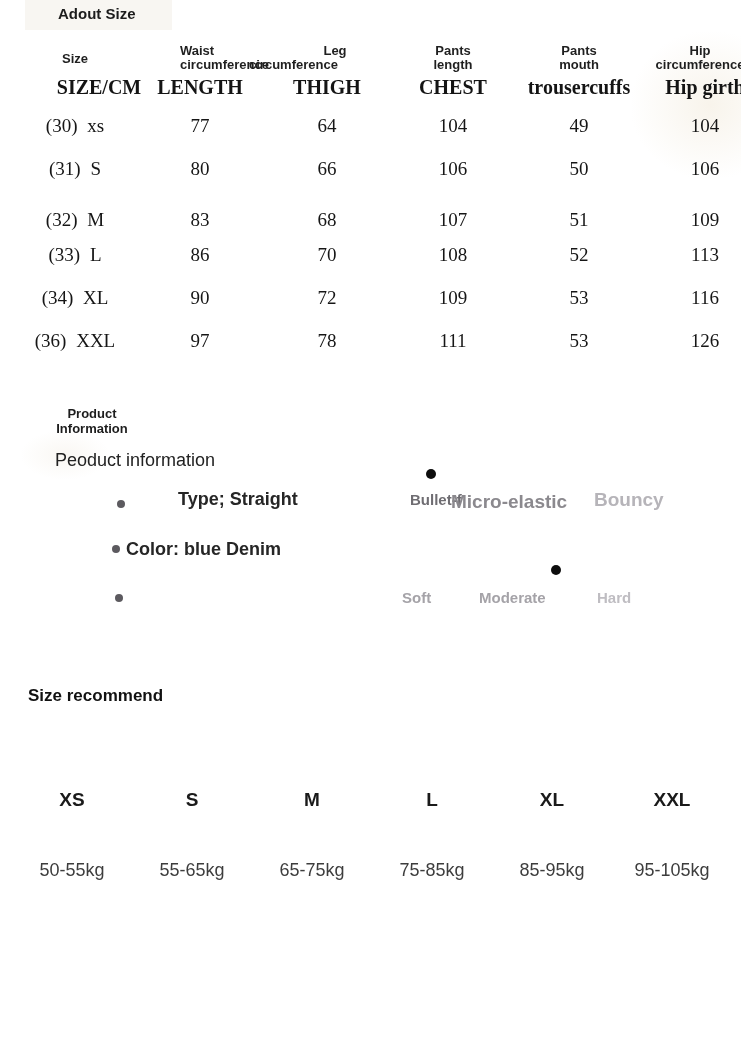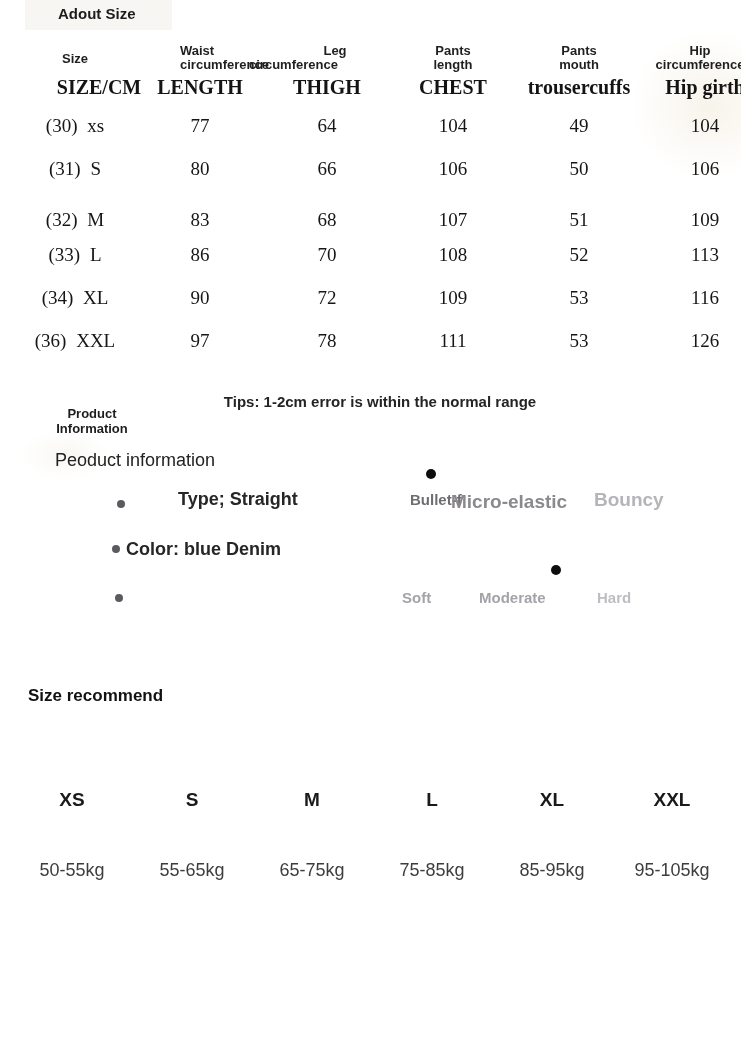--- a/index.html
+++ b/index.html
@@ -133,21 +133,20 @@
   </div>
   <div>
     <span class="cell serif row5 cc0">(36) XXL</span>
     <span class="cell serif row5 cc1">97</span>
     <span class="cell serif row5 cc2">78</span>
     <span class="cell serif row5 cc3">111</span>
     <span class="cell serif row5 cc4">53</span>
     <span class="cell serif row5 cc5">126</span>
   </div>
 
-  <div class="abs cx" id="tips">Tips: 1-2cm error is within the normal range</div>
 
   <div class="abs cx" id="pi-small"><span>Product</span><br><span>Information</span></div>
   <div class="abs" id="pi-heading">Peoduct information</div>
 
   <span class="bullet" id="bullet-type"></span>
   <div class="abs" id="item-type">Type; Straight</div>
 
   <span class="bullet" id="bullet-color"></span>
   <div class="abs" id="item-color">Color: blue Denim</div>
 

